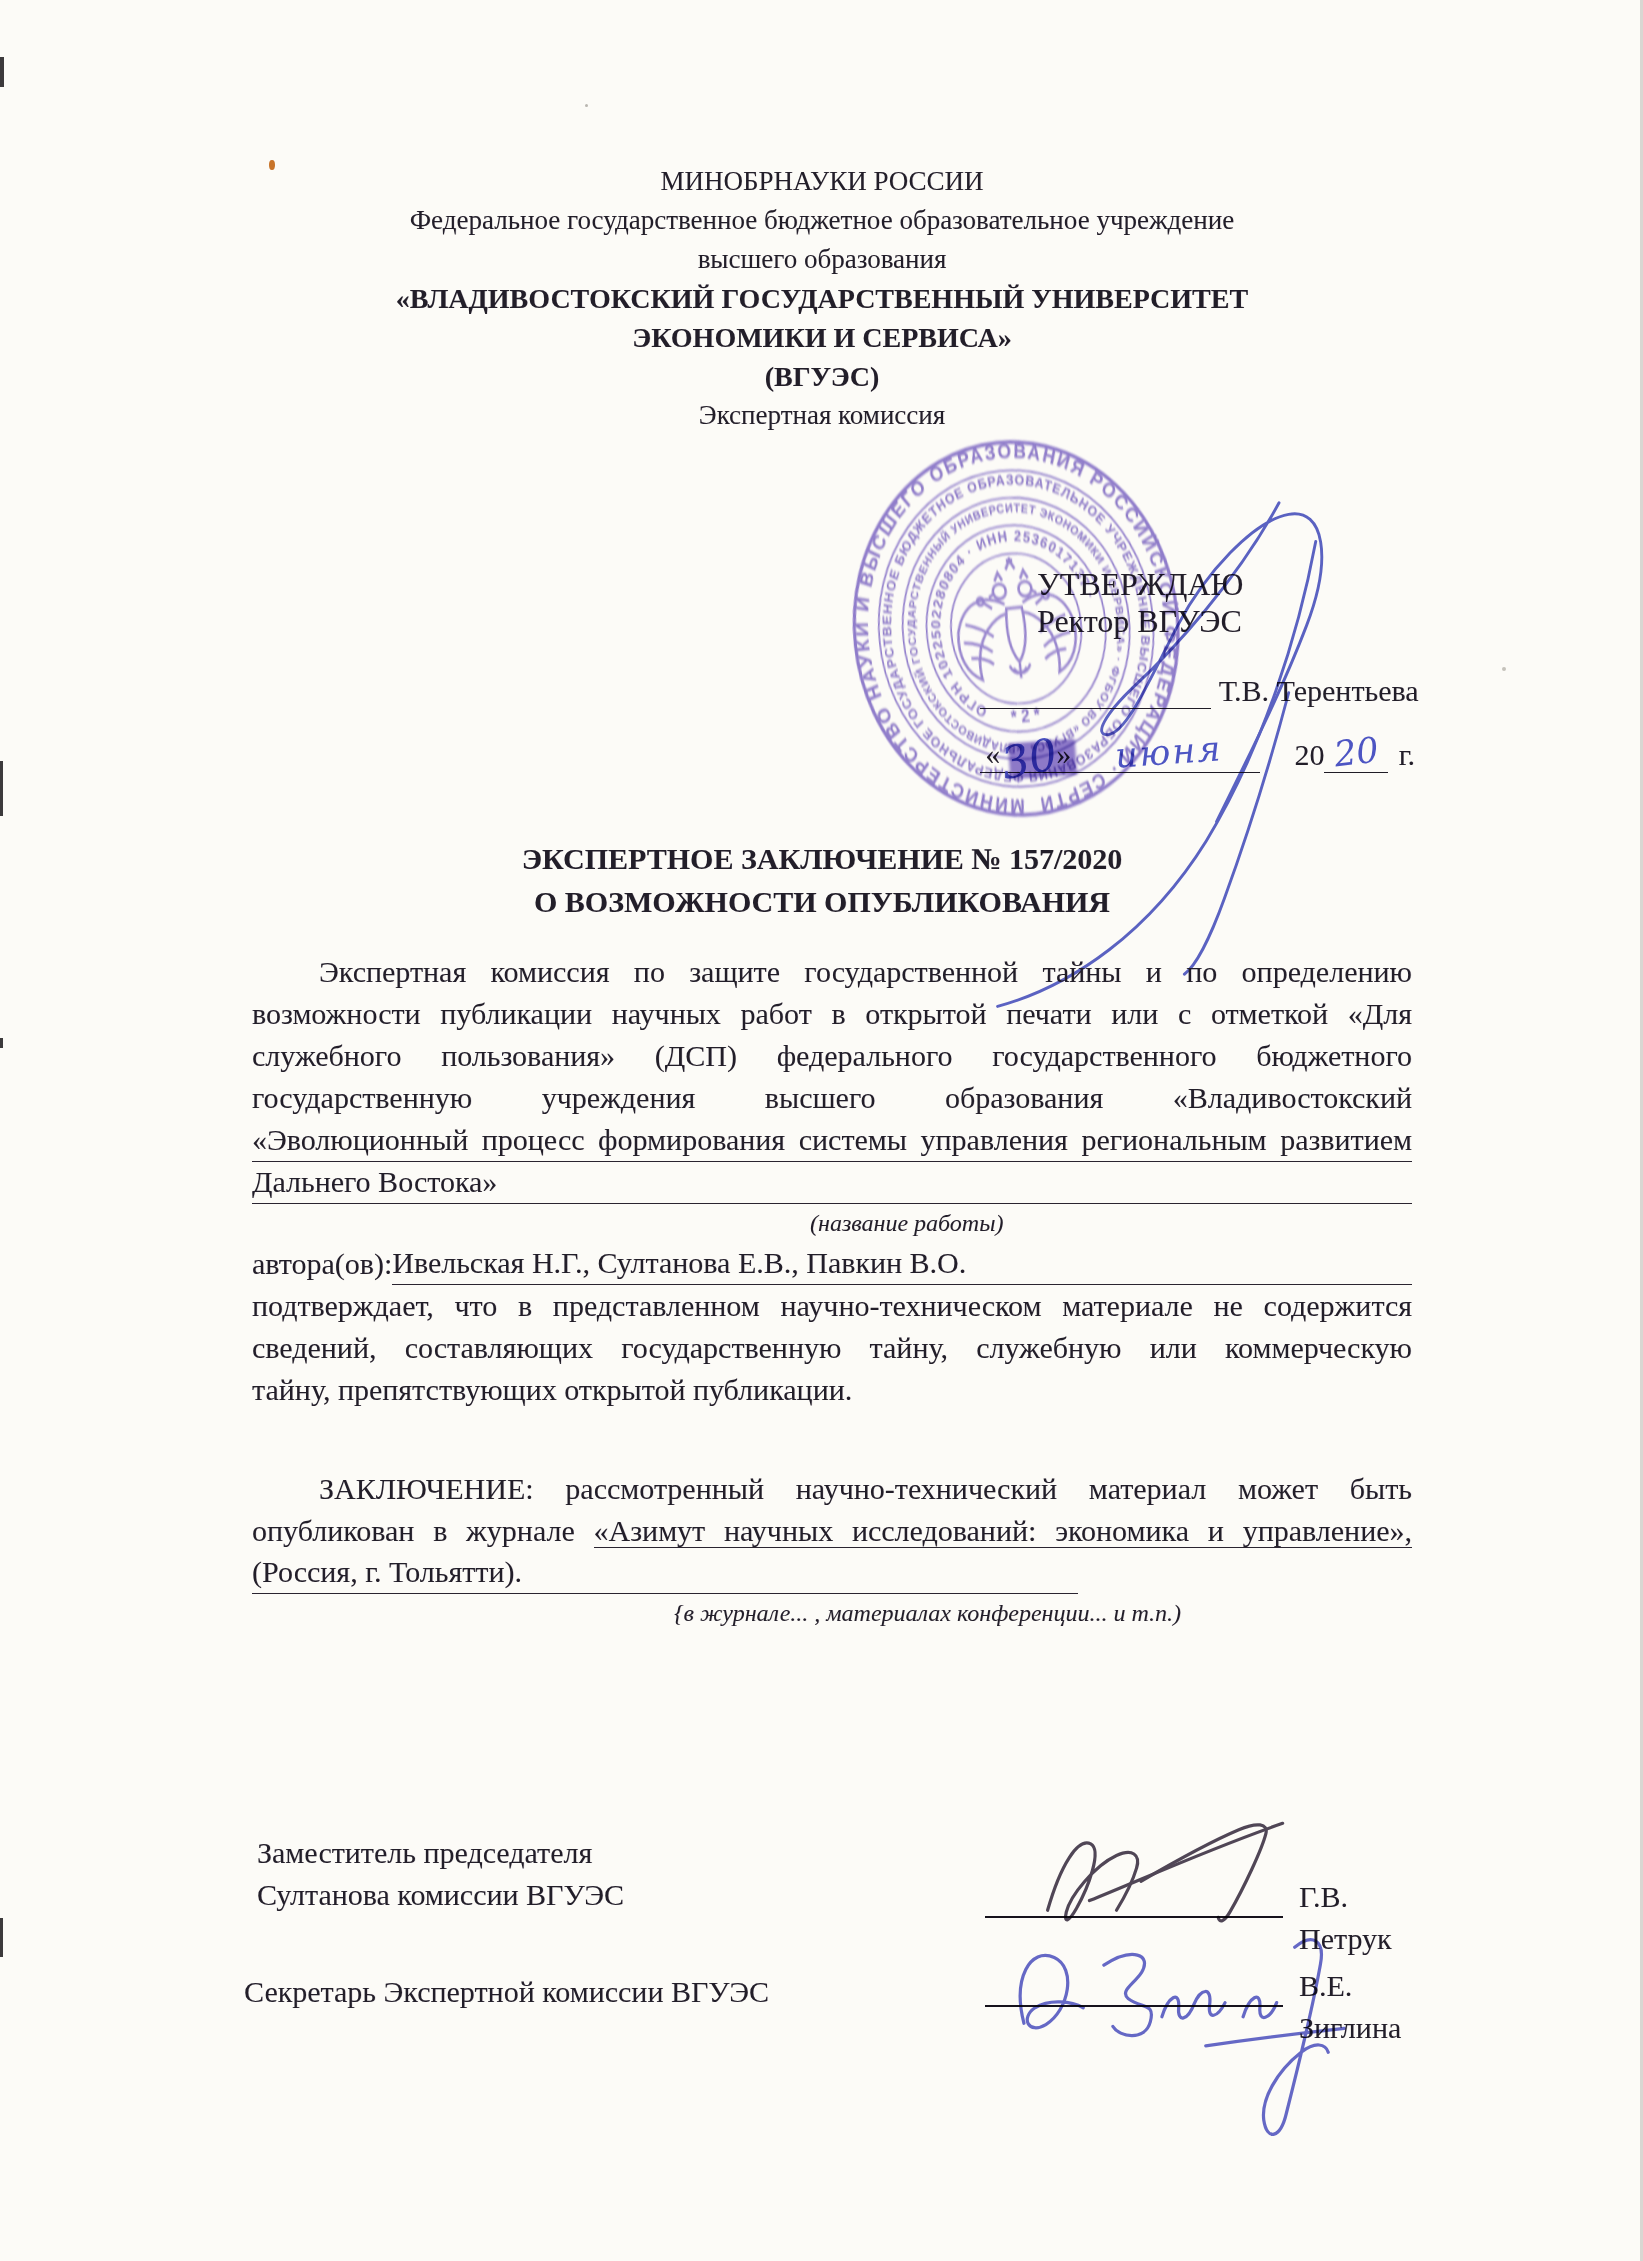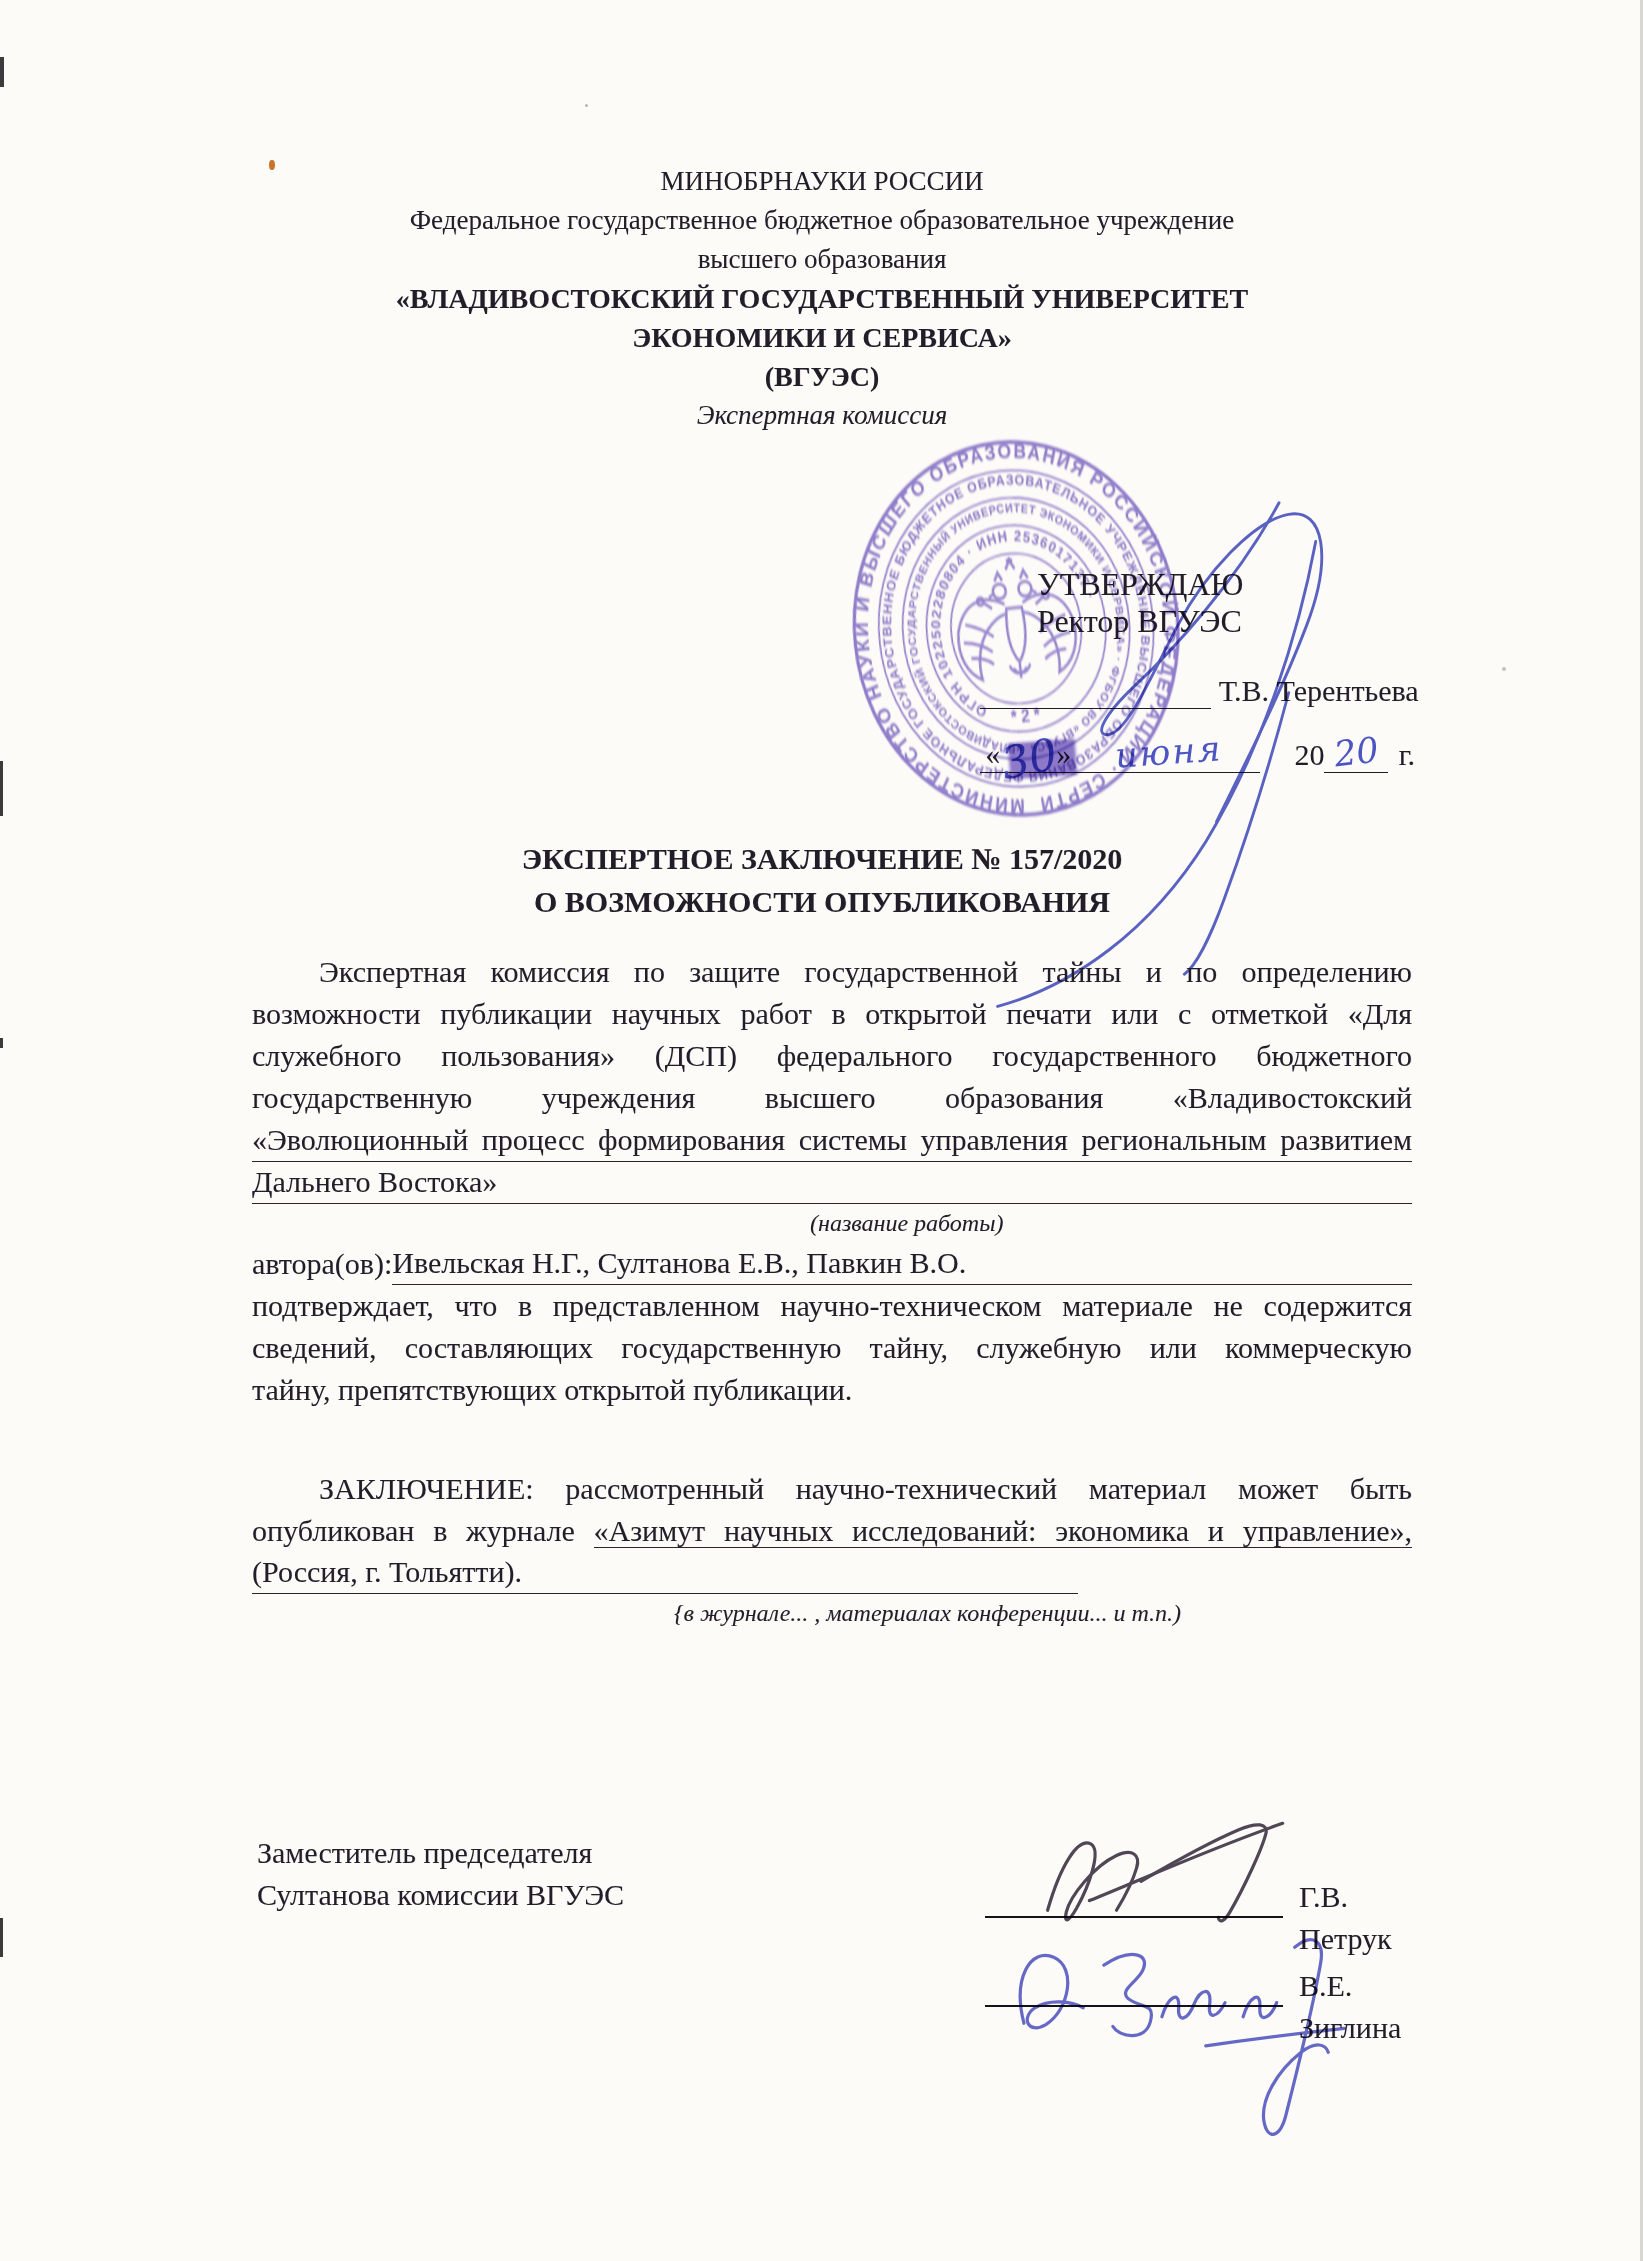--- a/index.html
+++ b/index.html
@@ -4,21 +4,21 @@
 <style>
   html,body{margin:0;padding:0;background:#e9e7e2;}
   .page{
     position:relative;width:1644px;height:2261px;background:#fcfbf7;
     font-family:"Liberation Serif",serif;color:#221e29;overflow:hidden;
     text-shadow:0.4px 0.4px 0.6px rgba(70,45,80,.22);
   }
   
   .header{position:absolute;top:162px;left:0;width:100%;text-align:center;font-size:27px;line-height:39px;}
   .header .b{font-weight:bold;font-size:28px;}
-  .header .i{font-style:italic;}
+  .header .i{}
   
   .approval{position:absolute;left:980px;top:566px;width:490px;font-size:32px;line-height:37px;}
   .approval .ind{padding-left:57px;}
   .sigrow{display:flex;align-items:flex-end;margin-top:26px;height:43px;font-size:30px;}
   .rule{border-bottom:1.9px solid #1f1c26;}
   .sigrow .rule{width:231px;height:26px;}
   .sigrow .nm{margin-left:7.7px;white-space:nowrap;}
   .daterow{display:flex;align-items:flex-end;margin-top:18px;height:46px;font-size:30px;}
   .dayline{display:flex;align-items:flex-end;border-bottom:1.9px solid #1f1c26;padding:0 5.2px;}
   .monthline{width:184px;border-bottom:1.9px solid #1f1c26;text-align:center;height:37px;}
@@ -195,20 +195,21 @@
   </div>
 
   <div class="signers">
     <div class="abs" style="top:0;left:13px;">
       <div>Заместитель председателя</div>
       <div>Султанова комиссии ВГУЭС</div>
     </div>
     <div class="srule" style="left:741px;top:84px;width:298px;"></div>
     <div class="abs" style="left:1055px;top:44px;">Г.В. Петрук</div>
 
+    <div class="abs" style="left:0;top:139px;">Секретарь Экспертной комиссии ВГУЭС</div>
     <div class="srule" style="left:741px;top:173px;width:298px;"></div>
     <div class="abs" style="left:1055px;top:133px;">В.Е. Зиглина</div>
   </div>
 
   <svg class="petruksig" viewBox="0 0 470 205">
     <g fill="none" stroke="#3f3448" stroke-width="5" stroke-linecap="round" opacity="0.9">
       <path d="M55,165 C75,95 102,52 122,62 C140,72 118,130 100,162 C88,183 80,186 84,168 C90,142 128,96 162,80 C186,69 200,78 193,100 C186,124 170,152 162,165"></path>
       <path d="M200,120 C248,92 300,62 352,40 C380,28 398,30 394,46 C388,70 360,130 338,168 C330,182 322,186 320,176"></path>
       <path d="M120,150 C200,118 300,72 420,30"></path>
     </g>

